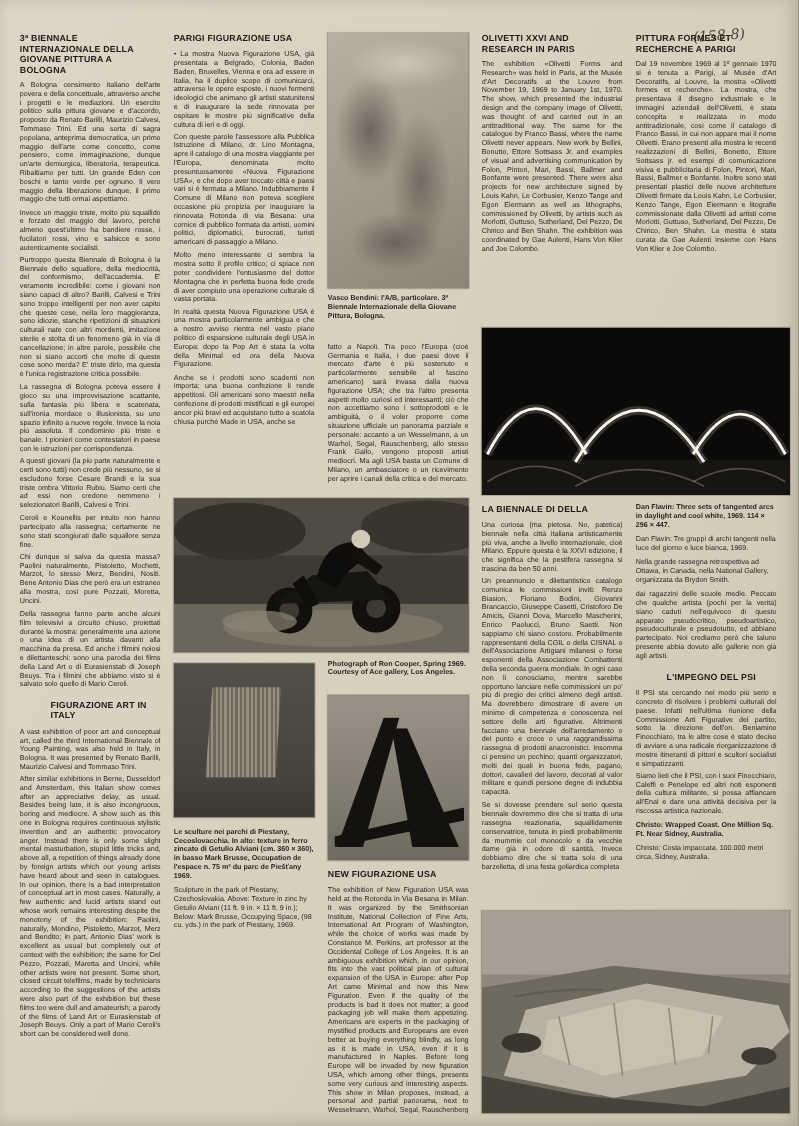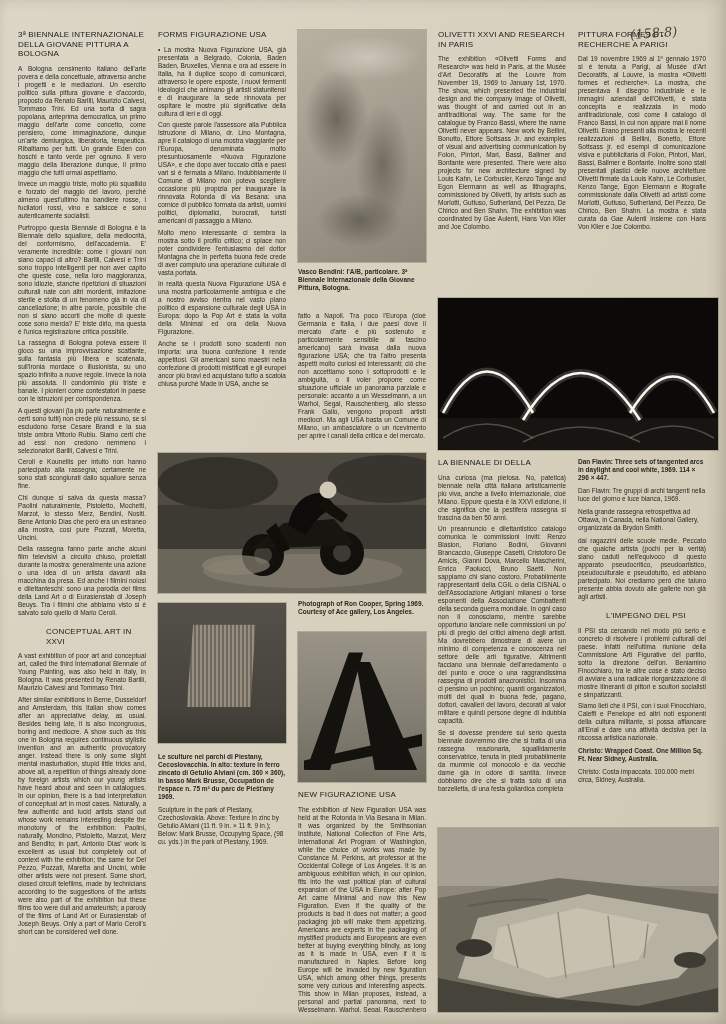--- a/index.html
+++ b/index.html
@@ -8,21 +8,21 @@
     width:726px;height:1024px;
     margin:0 auto;
     background:linear-gradient(115deg,#dcd6c6,#d7d0bd 55%,#cfc8b4);
     box-shadow:inset -8px 0 14px rgba(40,35,25,.12), inset 0 -6px 10px rgba(40,35,25,.08);
     font-family:"Liberation Sans",sans-serif;
     color:#2b2823;
     overflow:hidden;
   }
   .col{position:absolute;width:128px;overflow:hidden;}
   .head{
-    font-weight:normal;font-size:8px;line-height:9.5px;
+    font-weight:bold;font-size:8px;line-height:9.5px;
     margin:0 0 6px 0;color:#1c1a16;letter-spacing:.2px;
   }
   .head.mt{margin-top:10px;padding-left:28px;}
   .body{font-size:6.5px;line-height:8px;text-align:justify;margin:0 0 3.5px 0;}
   .cap{font-size:6.5px;line-height:8px;margin:0 0 5px 0;}
   .cap-b{font-weight:bold;}
   .photo{position:absolute;overflow:hidden;background:#6f6a5f;box-shadow:0 0 0 1px rgba(60,55,45,.25);}
   .annotation{
     position:absolute;left:630px;top:24px;width:90px;
     font-family:"DejaVu Serif",serif;font-style:italic;
@@ -63,27 +63,27 @@
   <div class="col" style="left:18px;top:30px;height:982px;">
     <h2 class="head">3ª BIENNALE INTERNAZIONALE DELLA GIOVANE PITTURA A BOLOGNA</h2>
     <p class="body">A Bologna censimento italiano dell'arte povera e della concettuale, attraverso anche i progetti e le mediazioni. Un esercito politico sulla pittura giovane e d'accordo, proposto da Renato Barilli, Maurizio Calvesi, Tommaso Trini. Ed una sorta di sagra popolana, anteprima democratica, un primo maggio dell'arte come concetto, come pensiero, come immaginazione, dunque un'arte demiurgica, liberatoria, terapeutica. Ribaltiamo per tutti. Un grande Eden con boschi e tanto verde per ognuno. Il vero maggio della liberazione dunque, il primo maggio che tutti ormai aspettiamo.</p>
     <p class="body">Invece un maggio triste, molto più squallido e forzato del maggio del lavoro, perché almeno quest'ultimo ha bandiere rosse, i fucilatori rossi, vino e salsicce e sono autenticamente socialisti.</p>
     <p class="body">Purtroppo questa Biennale di Bologna è la Biennale dello squallore, della mediocrità, del conformismo, dell'accademia. E' veramente incredibile: come i giovani non siano capaci di altro? Barilli, Calvesi e Trini sono troppo intelligenti per non aver capito che queste cose, nella loro maggioranza, sono idiozie, stanche ripetizioni di situazioni culturali nate con altri mordenti, imitazione sterile e stolta di un fenomeno già in via di cancellazione; in altre parole, possibile che non si siano accorti che molte di queste cose sono merda? E' triste dirlo, ma questa è l'unica registrazione critica possibile.</p>
     <p class="body">La rassegna di Bologna poteva essere il gioco su una improvvisazione scattante, sulla fantasia più libera e scatenata, sull'ironia mordace o illusionista, su uno spazio infinito a nuove regole. Invece la noia più assoluta. Il condominio più triste e banale. I pionieri come contestatori in paese con le istruzioni per corrispondenza.</p>
     <p class="body">A questi giovani (la più parte naturalmente e certi sono tutti) non crede più nessuno, se si escludono forse Cesare Brandi e la sua triste ombra Vittorio Rubiu. Siamo certi che ad essi non credono nemmeno i selezionatori Barilli, Calvesi e Trini.</p>
     <p class="body">Ceroli e Kounellis per intuito non hanno partecipato alla rassegna; certamente ne sono stati scongiurati dallo squallore senza fine.</p>
     <p class="body">Chi dunque si salva da questa massa? Paolini naturalmente, Pistoletto, Mochetti, Marzot, lo stesso Merz, Bendini, Nositi. Bene Antonio Dias che però era un estraneo alla mostra, così pure Pozzati, Moretta, Uncini.</p>
     <p class="body">Della rassegna fanno parte anche alcuni film televisivi a circuito chiuso, proiettati durante la mostra: generalmente una azione o una idea di un artista davanti alla macchina da presa. Ed anche i filmini noiosi e dilettanteschi: sono una parodia dei films della Land Art o di Eurasienstab di Joseph Beuys. Tra i filmini che abbiamo visto si è salvato solo quello di Mario Ceroli.</p>
-    <h2 class="head mt">CONCEPTUAL ART IN XXVI</h2>
+    <h2 class="head mt">FIGURAZIONE ART IN ITALY</h2>
     <p class="body">A vast exhibition of poor art and conceptual art, called the third International Biennale of Young Painting, was also held in Italy, in Bologna. It was presented by Renato Barilli, Maurizio Calvesi and Tommaso Trini.</p>
     <p class="body">After similar exhibitions in Berne, Dusseldorf and Amsterdam, this Italian show comes after an appreciative delay, as usual. Besides being late, it is also incongruous, boring and mediocre. A show such as this one in Bologna requires continuous stylistic invention and an authentic provocatory anger. Instead there is only some slight mental masturbation, stupid little tricks and, above all, a repetition of things already done by foreign artists which our young artists have heard about and seen in catalogues. In our opinion, there is a bad interpretation of conceptual art in most cases. Naturally, a few authentic and lucid artists stand out whose work remains interesting despite the monotony of the exhibition: Paolini, naturally, Mondino, Pistoletto, Marzot, Merz and Bendito; in part, Antonio Dias' work is excellent as usual but completely out of context with the exhibition; the same for Del Pezzo, Pozzati, Maretta and Uncini, while other artists were not present. Some short, closed circuit telefilms, made by technicians according to the suggestions of the artists were also part of the exhibition but these films too were dull and amateurish; a parody of the films of Land Art or Eurasienstab of Joseph Beuys. Only a part of Mario Ceroli's short can be considered well done.</p>
   </div>
 
   <div class="col" style="left:158px;top:30px;height:418px;">
-    <h2 class="head">FORMS FIGURAZIONE USA</h2>
+    <h2 class="head">PARIGI FIGURAZIONE USA</h2>
     <p class="body">• La mostra Nuova Figurazione USA, già presentata a Belgrado, Colonia, Baden Baden, Bruxelles, Vienna e ora ad essere in Italia, ha il duplice scopo di comunicarci, attraverso le opere esposte, i nuovi fermenti ideologici che animano gli artisti statunitensi e di inaugurare la sede rinnovata per ospitare le mostre più significative della cultura di ieri e di oggi.</p>
     <p class="body">Con queste parole l'assessore alla Pubblica Istruzione di Milano, dr. Lino Montagna, apre il catalogo di una mostra viaggiante per l'Europa, denominata molto presuntuosamente «Nuova Figurazione USA», e che dopo aver toccato città e paesi vari si è fermata a Milano. Indubbiamente il Comune di Milano non poteva scegliere occasione più propizia per inaugurare la rinnovata Rotonda di via Besana: una cornice di pubblico formata da artisti, uomini politici, diplomatici, burocrati, turisti americani di passaggio a Milano.</p>
     <p class="body">Molto meno interessante ci sembra la mostra sotto il profilo critico; ci spiace non poter condividere l'entusiasmo del dottor Montagna che in perfetta buona fede crede di aver compiuto una operazione culturale di vasta portata.</p>
     <p class="body">In realtà questa Nuova Figurazione USA è una mostra particolarmente ambigua e che a nostro avviso rientra nel vasto piano politico di espansione culturale degli USA in Europa: dopo la Pop Art è stata la volta della Minimal ed ora della Nuova Figurazione.</p>
     <p class="body">Anche se i prodotti sono scadenti non importa: una buona confezione li rende appetitosi. Gli americani sono maestri nella confezione di prodotti mistificati e gli europei ancor più bravi ed acquistano tutto a scatola chiusa purché Made in USA, anche se</p>
   </div>
 
   <div class="photo" style="left:298px;top:30px;width:128px;height:232px;">
     <div class="bendini-art"></div>
   </div>

